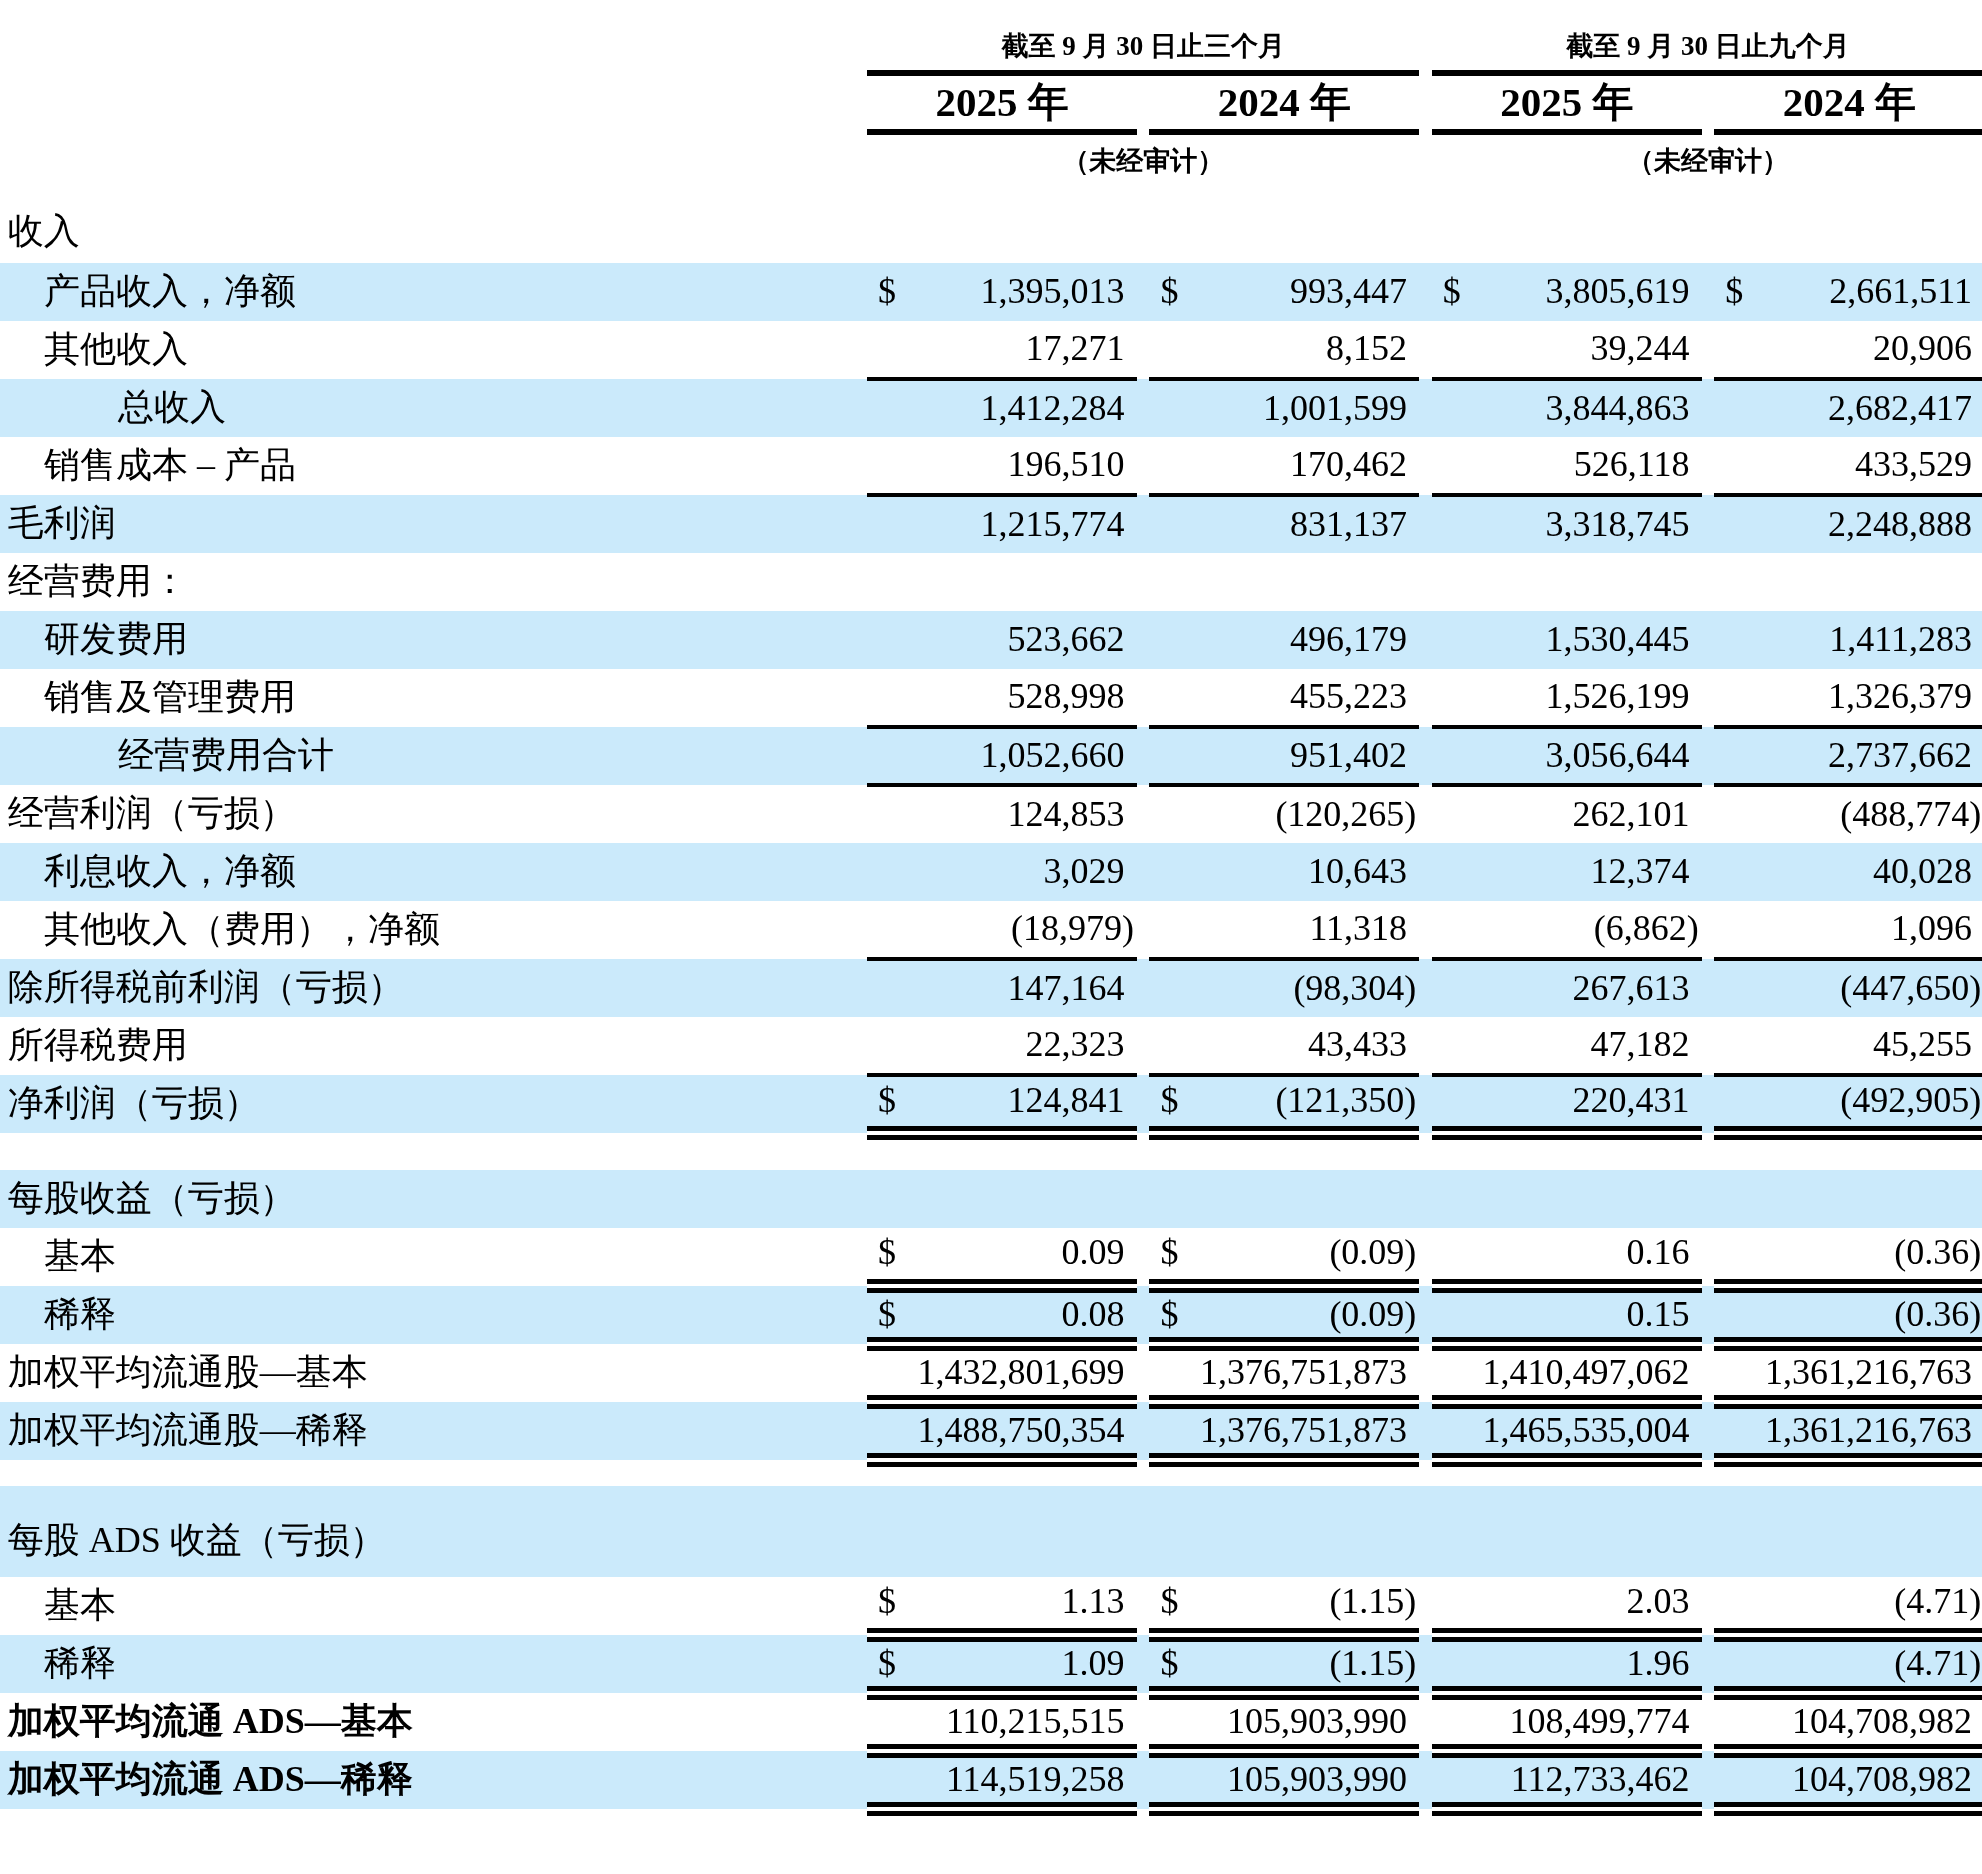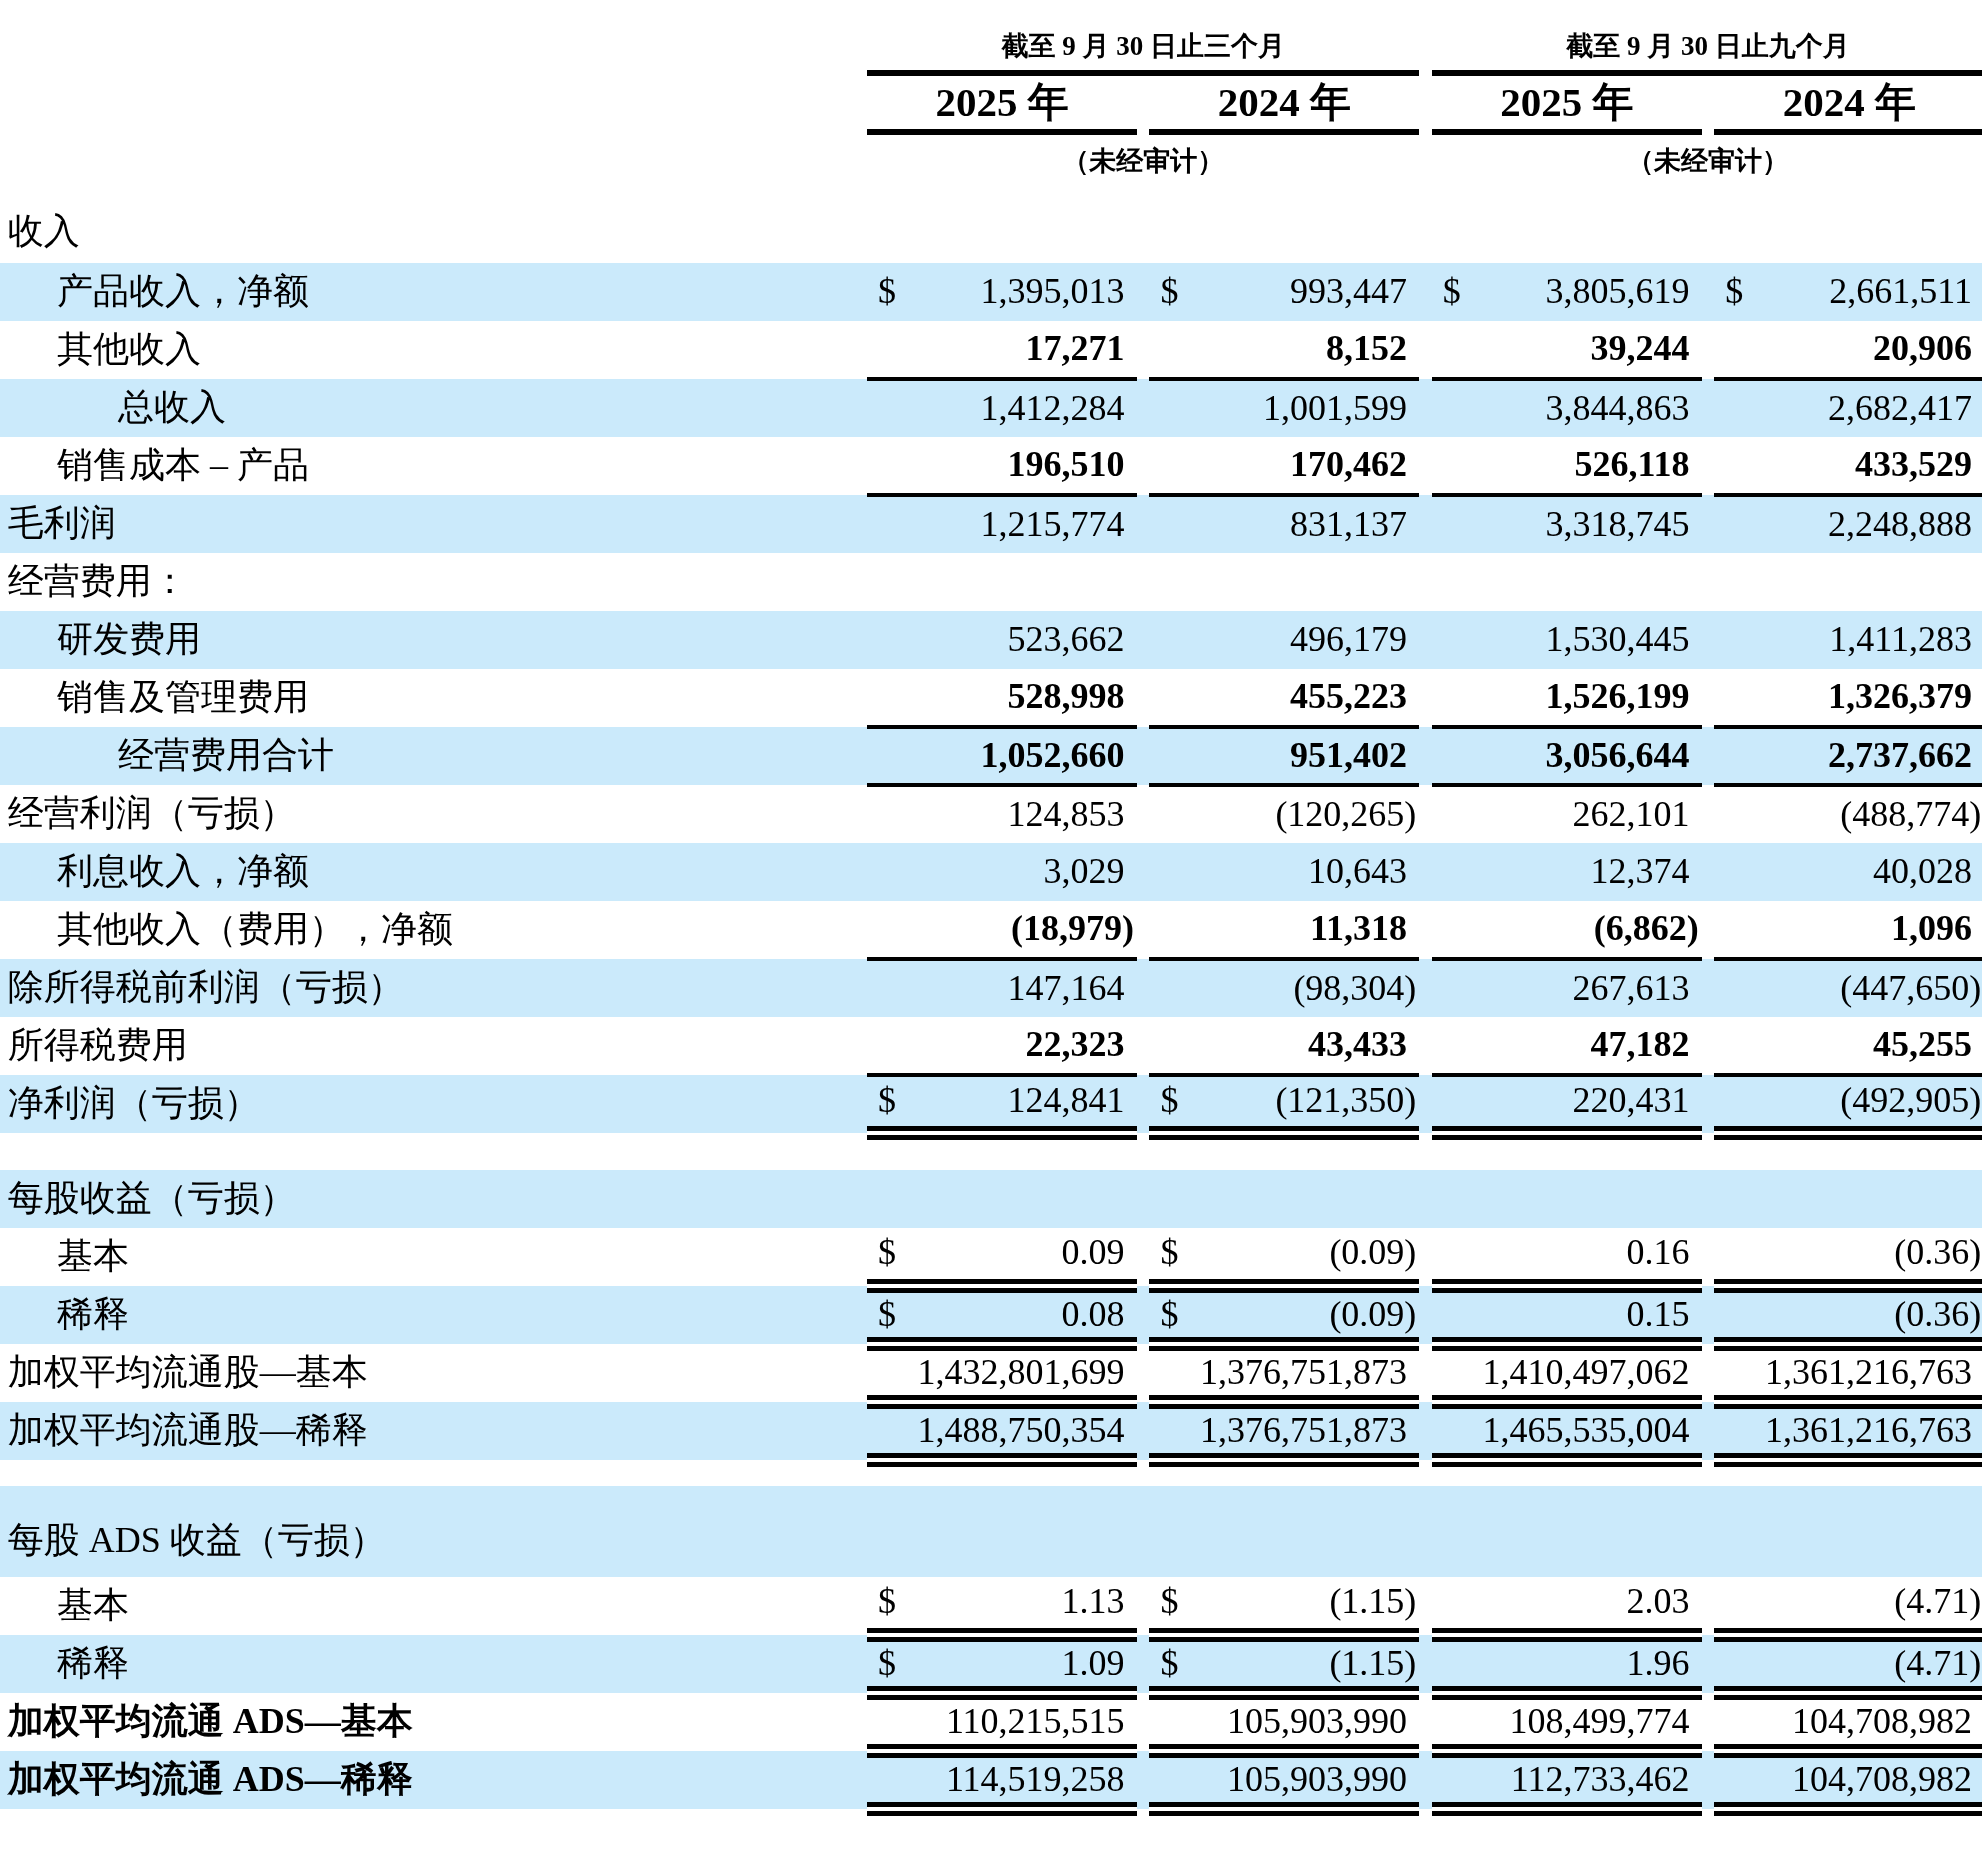--- a/index.html
+++ b/index.html
@@ -42,29 +42,29 @@
   
   tbody tr { height: 58px; }
   tbody tr.blue td { background: #cbeafb; }
   tbody tr.section-top { height: 74px; }
   tbody tr.section-top td { vertical-align: bottom; padding-bottom: 11px; }
   tbody tr.tall-title { height: 91px; }
   tbody tr.tall-title td { vertical-align: bottom; padding-bottom: 16px; }
 
   td.lbl { text-align: left; }
   td.lbl.ind0 { padding-left: 7.7px; }
-  td.lbl.ind1 { padding-left: 57px; }
+  td.lbl.ind1 { padding-left: 44px; }
   td.lbl.ind2 { padding-left: 118px; }
   td.lbl.bold { font-weight: bold; }
 
   td.dollar { text-align: left; padding-left: 11px; }
   td.value  { text-align: right; padding-right: 12.4px; }
   td.value.paren { padding-right: 3.1px; }
 
-  .rule-s { border-bottom: 4.6px solid #000; font-weight: bold; }
+  .rule-s { border-bottom: 4.6px solid #000; }
   .rule-d { border-bottom: 14px double #000; }
 </style>
 </head>
 <body>
 
 <div>
   <table>
     <colgroup>
       <col class="c-lbl">
       <col class="c-d">

